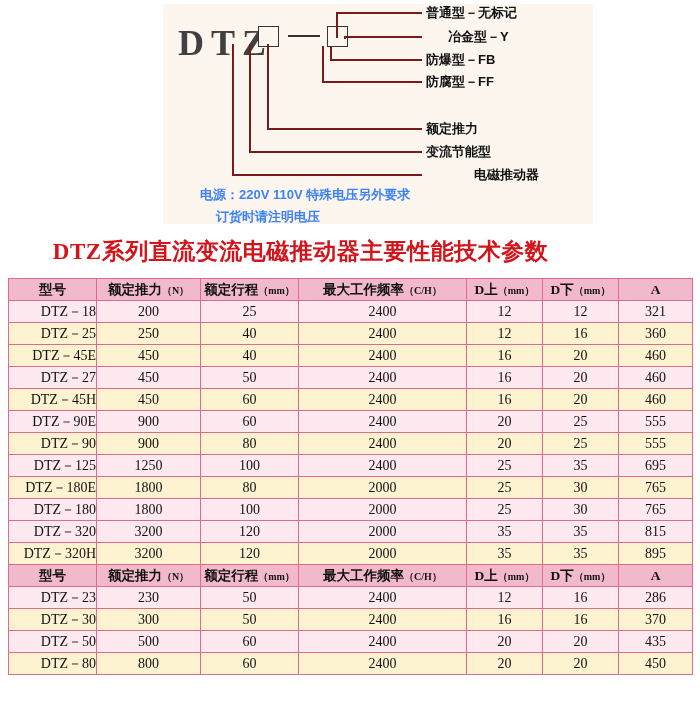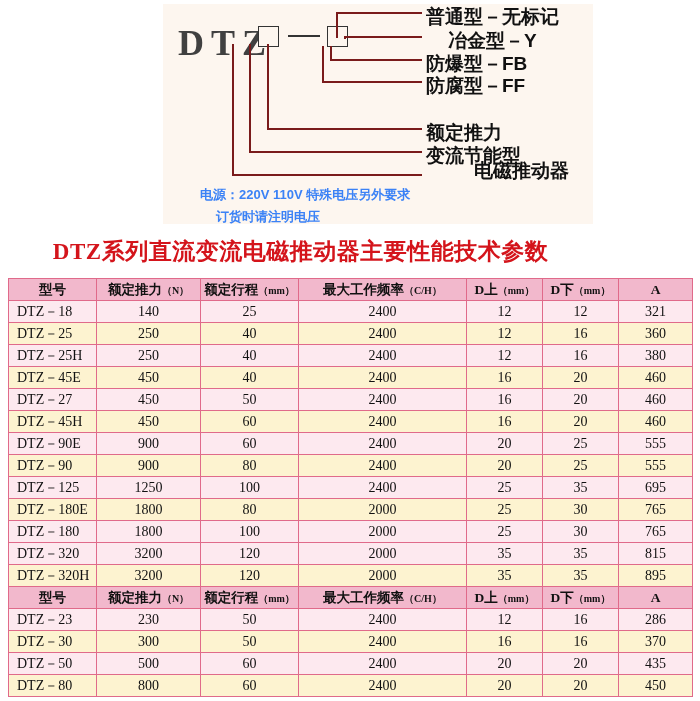--- a/index.html
+++ b/index.html
@@ -60,21 +60,21 @@
   .line {
     position: absolute;
     background: #7a1b1b;
   }
   .hline { height: 1.5px; }
   .vline { width: 1.5px; }
 
   .legend {
     position: absolute;
     font-family: "Liberation Sans", sans-serif;
-    font-size: 19px;
+    font-size: 13px;
     font-weight: bold;
     color: #111;
     white-space: nowrap;
   }
   .power-note {
     position: absolute;
     font-size: 13px;
     font-weight: bold;
     color: #3b82f6;
     white-space: nowrap;
@@ -118,21 +118,21 @@
     overflow: hidden;
   }
   tr.header-row td {
     background: #f2b8cc;
     font-weight: bold;
     font-size: 13.5px;
     margin-left: 48px;
   }
   tr.odd td { background: #fde9ef; }
   tr.even td { background: #fdf3d0; }
-  tr.odd td.c-model, tr.even td.c-model { text-align: left; padding-left: 8px; }
+  tr.odd td.c-model, tr.even td.c-model { text-align: right; padding-left: 8px; }
   td.c-model { font-size: 14px; }
   .unit { font-size: 10px; }
   .col-model { width: 88px; }
   .col-force { width: 104px; }
   .col-stroke { width: 98px; }
   .col-freq { width: 168px; }
   .col-dup { width: 76px; }
   .col-ddown { width: 76px; }
   .col-a { width: 74px; }
 </style>
@@ -171,21 +171,21 @@
   <div class="line vline" style="left:232px; top:44px; height:10px;"></div>
   <div class="line vline" style="left:249px; top:44px; height:10px;"></div>
   <div class="line vline" style="left:267px; top:44px; height:10px;"></div>
 
   <div class="legend" style="left:426px; top:4px;">普通型－无标记</div>
   <div class="legend" style="left:448px; top:28px;">冶金型－Y</div>
   <div class="legend" style="left:426px; top:51px;">防爆型－FB</div>
   <div class="legend" style="left:426px; top:73px;">防腐型－FF</div>
   <div class="legend" style="left:426px; top:120px;">额定推力</div>
   <div class="legend" style="left:426px; top:143px;">变流节能型</div>
-  <div class="legend" style="left:426px; top:158px;padding-left:48px;">电磁推动器</div>
+  <div class="legend" style="left:426px; top:166px;padding-left:48px;">电磁推动器</div>
 
   <div class="power-note" style="left:200px; top:186px;">电源：220V  110V   特殊电压另外要求</div>
   <div class="power-note" style="left:216px; top:208px;">订货时请注明电压</div>
 </div>
 
 <div class="main-title">DTZ系列直流变流电磁推动器主要性能技术参数</div>
 
 <div class="table-wrap">
   <table>
     <colgroup>
@@ -202,44 +202,35 @@
           <td>型号</td>
           <td>额定推力<span class="unit">（N）</span></td>
           <td>额定行程<span class="unit">（mm）</span></td>
           <td>最大工作频率<span class="unit">（C/H）</span></td>
           <td>D上<span class="unit">（mm）</span></td>
           <td>D下<span class="unit">（mm）</span></td>
           <td>A</td>
         </tr>
         <tr class="odd">
           <td class="c-model">DTZ－18</td>
-          <td>140</td>
+          <td>200</td>
           <td>25</td>
           <td>2400</td>
           <td>12</td>
           <td>12</td>
           <td>321</td>
         </tr>
         <tr class="even">
           <td class="c-model">DTZ－25</td>
           <td>250</td>
           <td>40</td>
           <td>2400</td>
           <td>12</td>
           <td>16</td>
           <td>360</td>
-        </tr>
-        <tr class="odd">
-          <td class="c-model">DTZ－25H</td>
-          <td>250</td>
-          <td>40</td>
-          <td>2400</td>
-          <td>12</td>
-          <td>16</td>
-          <td>380</td>
         </tr>
         <tr class="even">
           <td class="c-model">DTZ－45E</td>
           <td>450</td>
           <td>40</td>
           <td>2400</td>
           <td>16</td>
           <td>20</td>
           <td>460</td>
         </tr>

